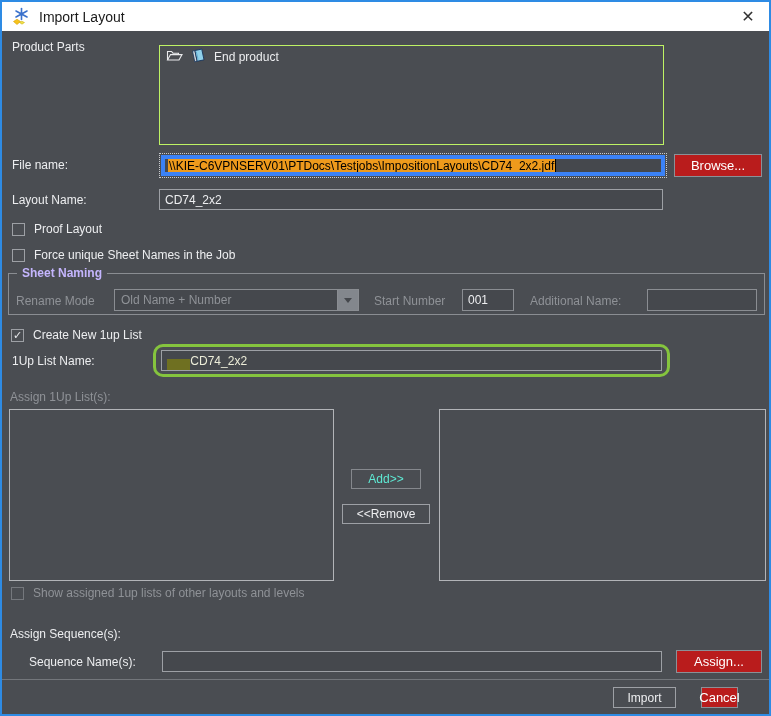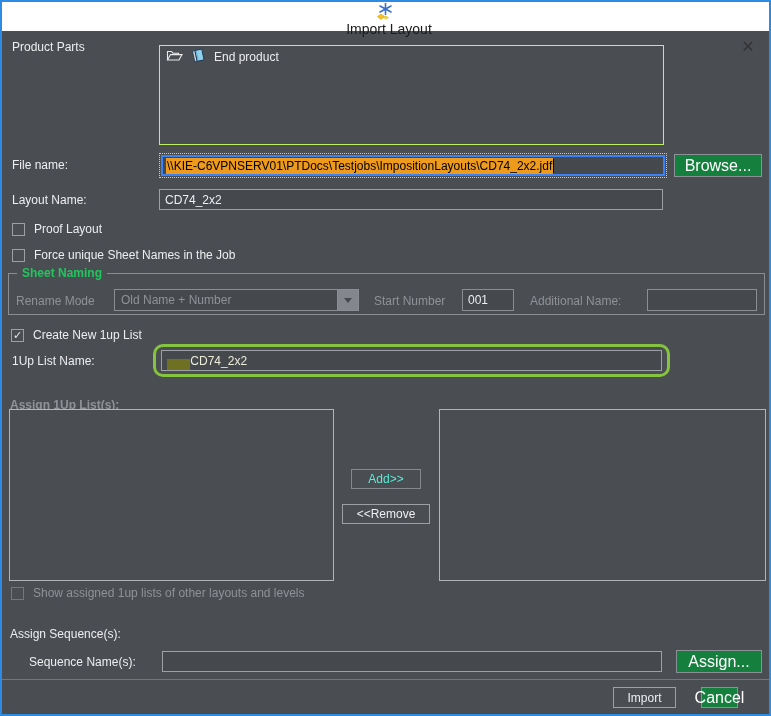--- a/index.html
+++ b/index.html
@@ -8,41 +8,41 @@
     position: relative;
     width: 771px; height: 716px;
     border: 2px solid #2e8be4;
     background: #4a4d52;
     font-family: "Liberation Sans", sans-serif;
     overflow: hidden;
   }
   
   .titlebar {
     position: absolute; top:0; left:0; right:0; height:29px;
-    background:#ffffff; display:flex; align-items:center; padding:0 10px;flex-direction:column;
+    background:#ffffff; display:flex; align-items:center; padding:10px 10px;
   }
   .title-icon { width:20px; height:20px; display:flex; align-items:center; }
   .title-text { margin-left:7px; font-size:14px; color:#1b1b1b; }
   .close-btn {
     margin-left:auto; width:22px; height:22px; display:flex;
     align-items:center; justify-content:center; font-size:16px; color:#333;
     cursor:default;
   }
   
   .lbl { position:absolute; font-size:12px; color:#edeef0; white-space:nowrap; }
   .lbl.dis { color:#8f9297; }
   .listbox { position:absolute; background:#4a4d52; border:1px solid #bef264; }
   .field {
     position:absolute; background:#45484d; border:1px solid #9da0a5;
     color:#edeef0; font-size:12px; display:flex; align-items:center; padding:0 5px;
     white-space:nowrap; overflow:hidden;
   }
   .btn-flat {
-    position:absolute; background:#15803d; color:#ffffff; border:1px solid #8b9096;
-    font-size:16px; display:flex; align-items:center; justify-content:center;
+    position:absolute; background:#b91c1c; color:#ffffff; border:1px solid #8b9096;
+    font-size:13px; display:flex; align-items:center; justify-content:center;
     font-family:inherit; white-space:nowrap;
   }
   .btn-outline {
     position:absolute; background:transparent; border:1px solid #9da0a5;
     color:#edeef0; font-size:12px; display:flex; align-items:center; justify-content:center;
     font-family:inherit; white-space:nowrap;
   }
   .btn-outline.dis { color:#5eead4; border-color:#85888d; }
   .cbrow { position:absolute; display:flex; align-items:center; }
   .cb {
@@ -56,32 +56,32 @@
   
   .pp-item { display:flex; align-items:center; padding:4px 6px; height:22px; }
   .pp-item svg { flex:0 0 auto; }
   .pp-text { margin-left:9px; font-size:12px; color:#edeef0; }
   
   .file-outer {
     position:absolute; left:157px; top:151px; width:508px; height:25px;
     border:1px dotted #caccce; padding:1px;
   }
   .file-inner {
-    width:100%; height:100%; border:2px solid #3b82f6; background:#45484d;
+    width:100%; height:100%; border:4px solid #3b82f6; background:#45484d;
     display:flex; align-items:center; padding:0 3px; overflow:hidden;
   }
   .file-sel {
     background:#ee9a1c; color:#000000; font-size:12px; padding:1px 1px; white-space:nowrap;
   }
   .caret { width:1px; height:14px; background:#000; flex:0 0 auto; }
   
   .groupbox { position:absolute; border:1px solid #8a8d92; }
   .group-title {
     position:absolute; top:-8px; left:8px; padding:0 5px;
-    background:#4a4d52; font-size:12px; font-weight:bold; color:#22c55e;
+    background:#4a4d52; font-size:12px; font-weight:bold; color:#c4b5fd;
   }
   .dropdown {
     position:absolute; border:1px solid #8a8d92; background:#45484d; display:flex;
   }
   .dd-text { flex:1; color:#8f9297; font-size:12px; display:flex; align-items:center; padding:0 6px; }
   .dd-arrow {
     width:21px; background:#83878d; border-left:1px solid #8a8d92;
     display:flex; align-items:center; justify-content:center;
   }
   .dd-tri { width:0; height:0; border-left:4px solid transparent; border-right:4px solid transparent; border-top:5px solid #45484d; }
@@ -180,21 +180,21 @@
     <span class="cbtext">Create New 1up List</span>
   </div>
 
   <span class="lbl" style="left:10px; top:352px;">1Up List Name:</span>
   <div class="green-box"></div>
   <div class="field" style="left:159px; top:348px; width:501px; height:21px;">
     <span class="sel-olive">PL_</span>
       <span class="rest-pale">CD74_2x2</span>
   </div>
 
-  <span class="lbl dis" style="left:8px; top:396px;font-weight:bold;">Assign 1Up List(s):</span>
+  <span class="lbl dis" style="left:8px; top:388px;">Assign 1Up List(s):</span>
   <div class="listbox" style="left:7px; top:407px; width:325px; height:172px; border-color:#b2b4b8;"></div>
   <div class="listbox" style="left:437px; top:407px; width:327px; height:172px; border-color:#b2b4b8;"></div>
   <button class="btn-outline dis" style="left:349px; top:467px; width:70px; height:20px;">Add&gt;&gt;</button>
   <button class="btn-outline" style="left:340px; top:502px; width:88px; height:20px;">&lt;&lt;Remove</button>
 
   <div class="cbrow" style="left:9px; top:584px;">
     <span class="cb dis"></span>
     <span class="cbtext dis">Show assigned 1up lists of other layouts and levels</span>
   </div>
 

